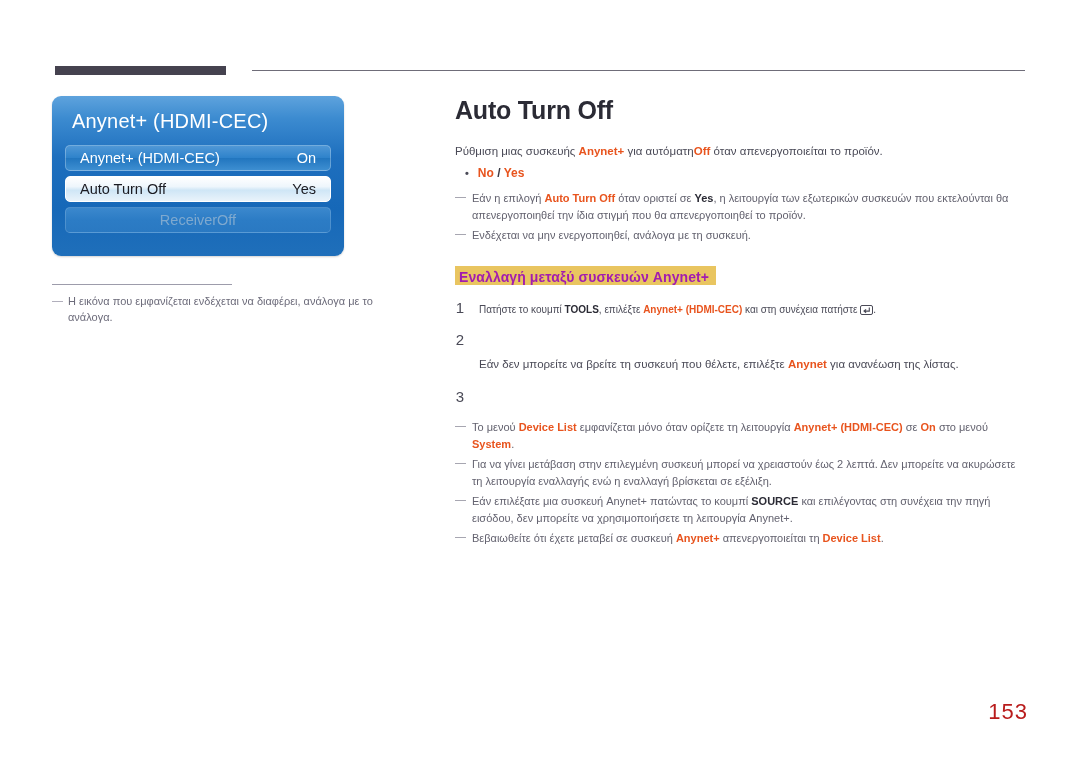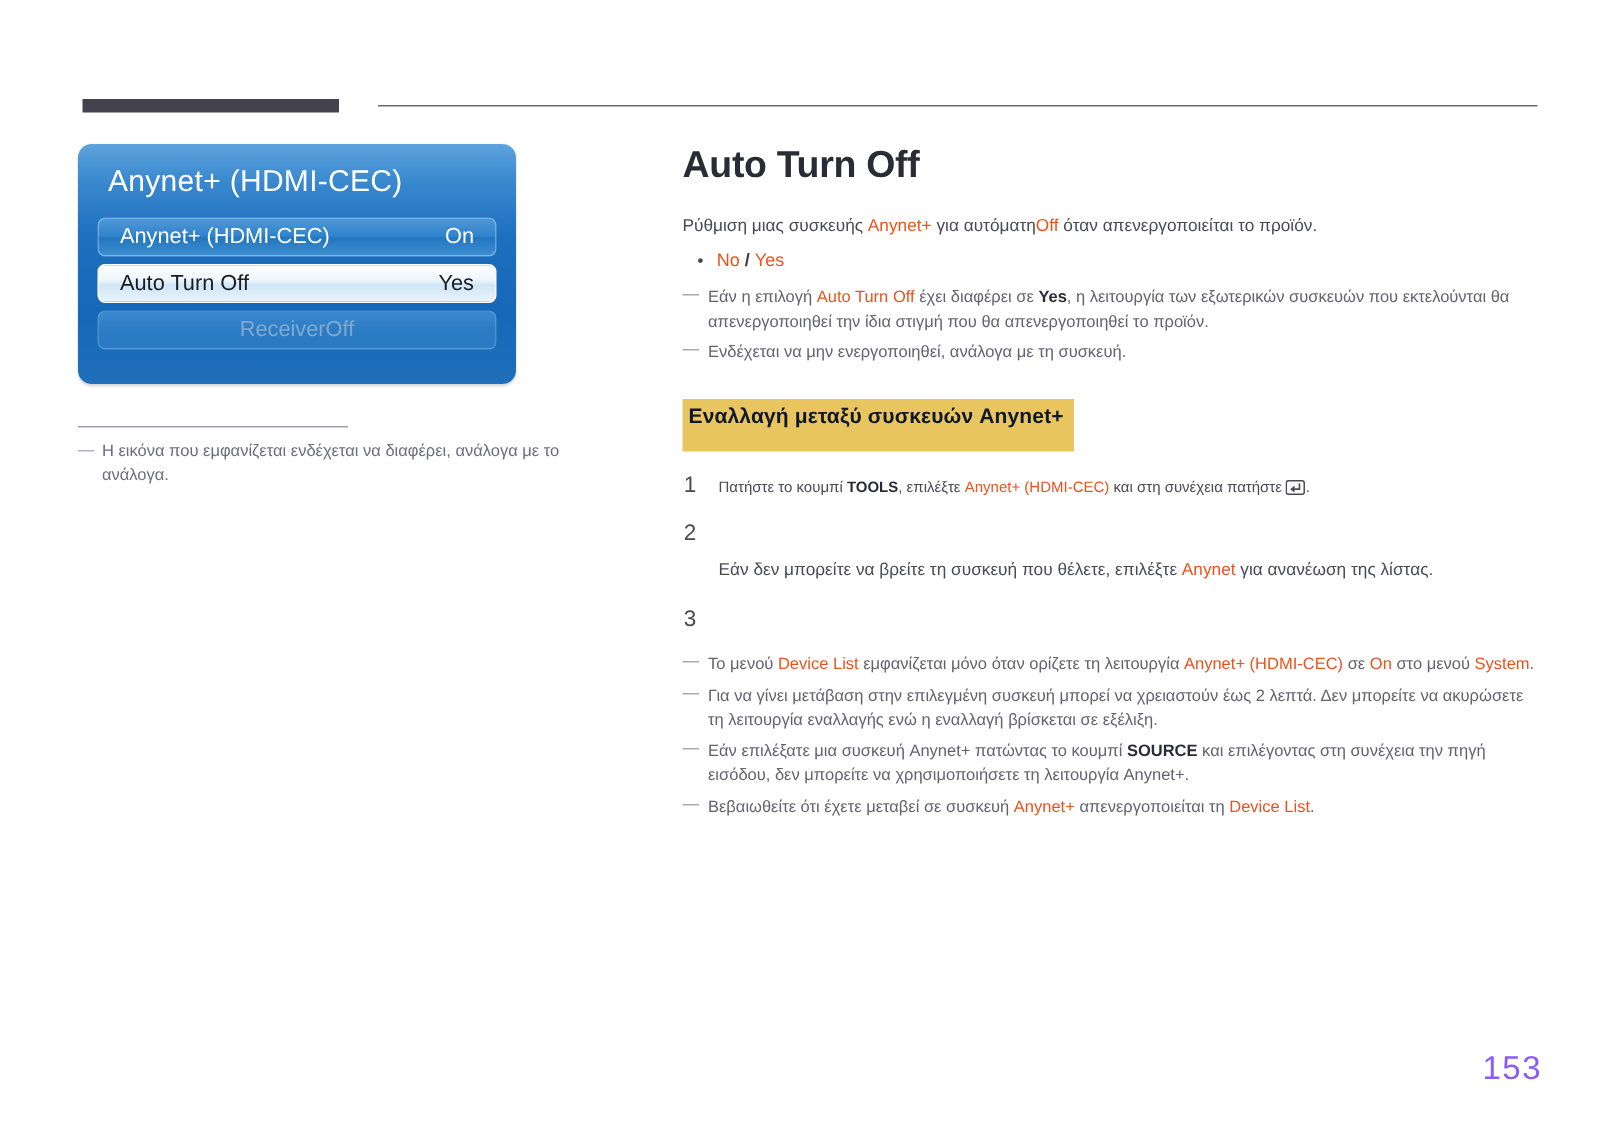--- a/index.html
+++ b/index.html
@@ -176,24 +176,24 @@
     color: #8d8c9a;
     position: relative;
     top: -2px;
     font-size: 11px;
   }
   .note .body { flex: 1 1 auto; }
 
   .section-head {
     display: inline-block;
     background: #e9c560;
-    color: #0f172a;
+    color: #a21caf;
     font-size: 14px;
     font-weight: bold;
-    padding: 3px 7px 16px 4px;
+    padding: 3px 7px 0 4px;
     margin: 18px 0 14px 0;
     letter-spacing: 0.1px;
   }
 
   .step {
     display: flex;
     gap: 14px;
     margin-bottom: 14px;
     align-items: baseline;
   }
@@ -210,42 +210,42 @@
     color: #4a4a57;
     line-height: 1.55;
   }
   .substep {
     font-size: 11.5px;
     color: #4a4a57;
     line-height: 1.55;
     margin: -6px 0 14px 24px;
   }
 
-  .or { color: #e8541e; font-weight: normal; }
+  .or { color: #e8541e; font-weight: bold; }
   .bk { color: #2b2b35; font-weight: bold; }
 
   
   .enter-key {
     display: inline-block;
     width: 13px;
     height: 10px;
     vertical-align: -1px;
     position: relative;
     top: 1px;
   }
 
   .notes-block { margin-top: 4px; }
 
   
   .page-number {
     position: absolute;
     right: 52px;
     bottom: 38px;
     font-size: 22px;
-    color: #8b5cf6;
+    color: #b91c1c;
     letter-spacing: 1px;
   }
 </style>
 </head>
 <body>
 
 <div class="top-rule">
   <div class="thick"></div>
   <div class="thin"></div>
 </div>
@@ -293,21 +293,21 @@
   </div>
 
   <div class="bullet-row">
     <span class="dot">•</span>
     <span><span class="or">No</span><span class="sep"> / </span><span class="or">Yes</span></span>
   </div>
 
   <div class="notes-block">
     <div class="note">
       <span class="dash">―</span>
-      <span class="body"><span>Εάν η επιλογή </span><span class="or">Auto Turn Off</span><span> έχει διαφέρει σε </span><span class="bk">Yes</span><span>, η λειτουργία των εξωτερικών συσκευών που εκτελούνται θα απενεργοποιηθεί την ίδια στιγμή που θα απενεργοποιηθεί το προϊόν.</span></span>
+      <span class="body"><span>Εάν η επιλογή </span><span class="or">Auto Turn Off</span><span> όταν οριστεί σε </span><span class="bk">Yes</span><span>, η λειτουργία των εξωτερικών συσκευών που εκτελούνται θα απενεργοποιηθεί την ίδια στιγμή που θα απενεργοποιηθεί το προϊόν.</span></span>
     </div>
     <div class="note">
       <span class="dash">―</span>
       <span class="body"><span>Ενδέχεται να μην ενεργοποιηθεί, ανάλογα με τη συσκευή.</span></span>
     </div>
   </div>
 
   <div class="section-head">Εναλλαγή μεταξύ συσκευών Anynet+</div>
 
   <div>

